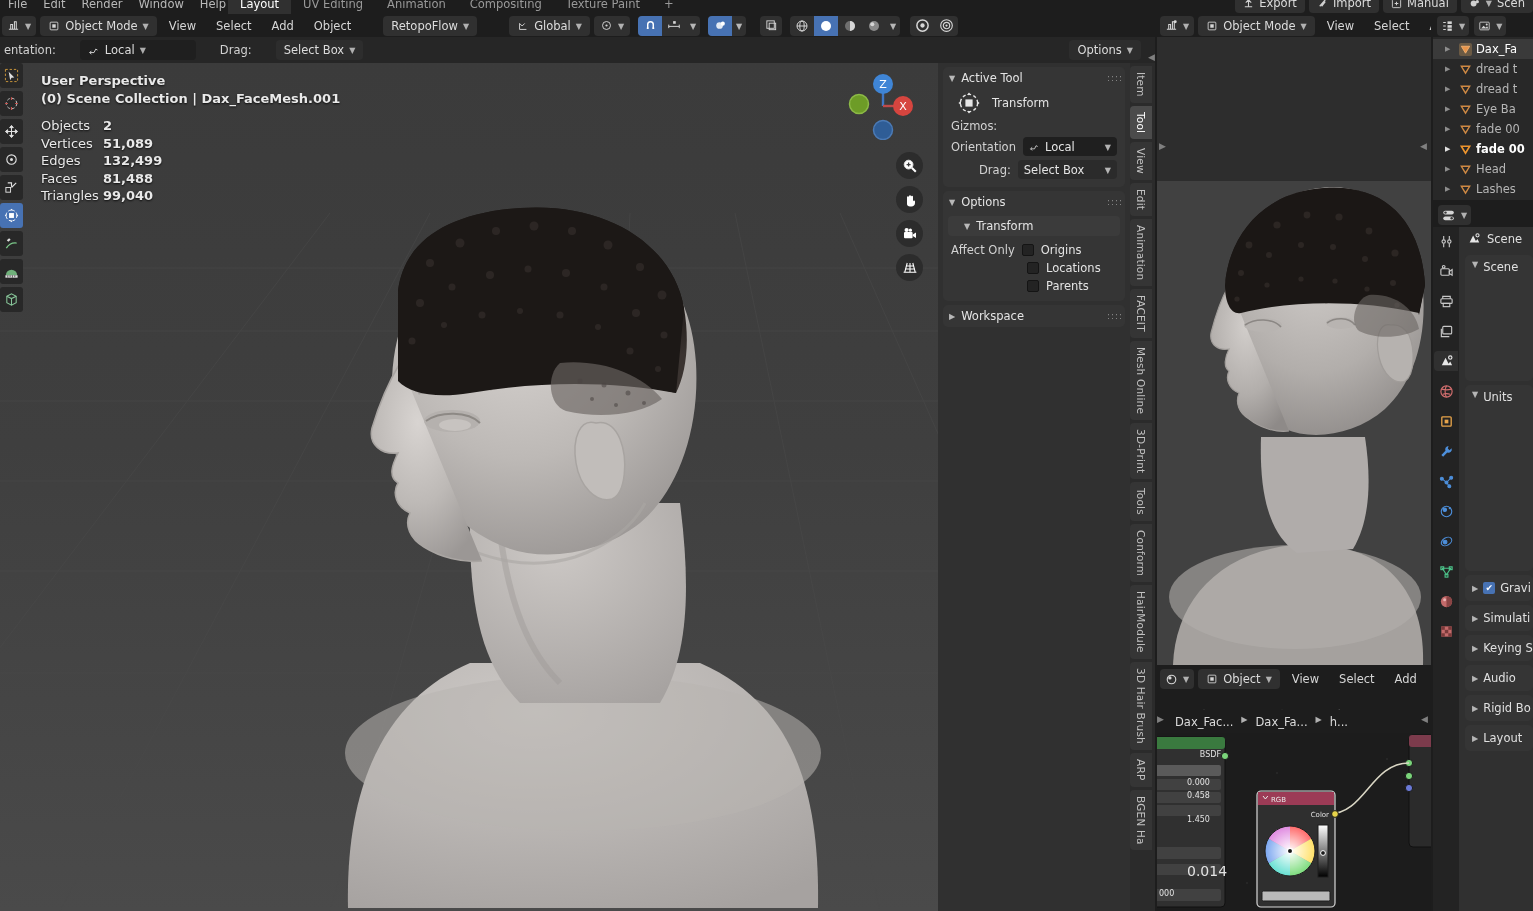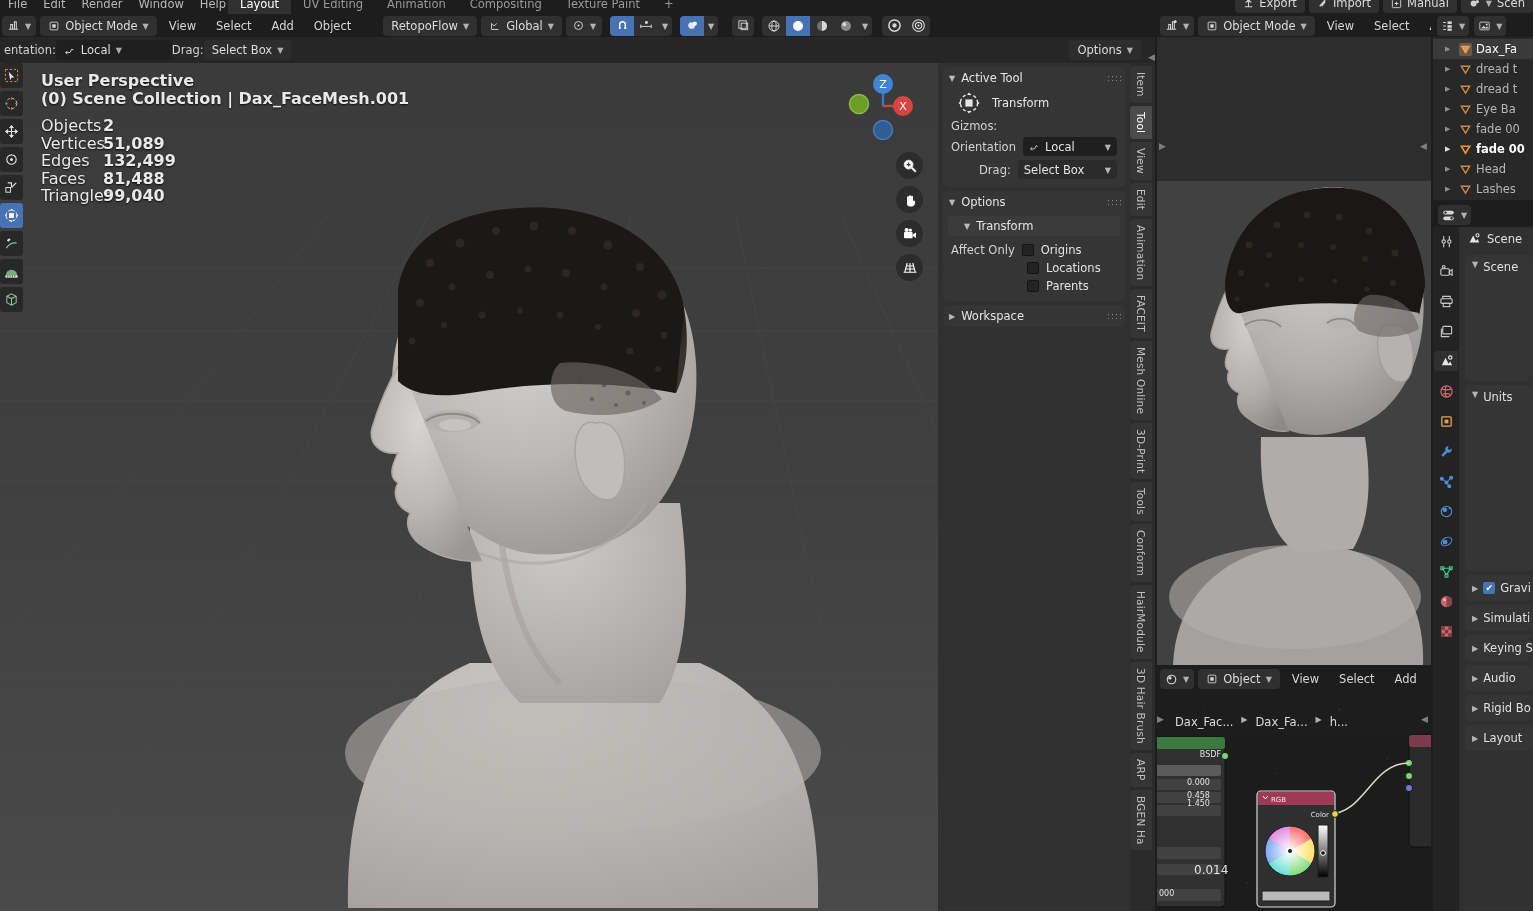--- a/index.html
+++ b/index.html
@@ -34,26 +34,26 @@
   #appmenu .menuitem{font-size:11.5px;color:#b9b9b9;}
   #wstabs{position:absolute;left:228px;top:-6px;height:20px;display:flex;align-items:flex-end;}
   #wstabs .tab{padding:0 12px;height:20px;display:flex;align-items:center;color:#999;border-radius:4px 4px 0 0;}
   #wstabs .tab.active{background:#303030;color:#fff;}
   #topright{position:absolute;right:0;top:-7px;height:20px;display:flex;align-items:center;gap:4px;}
 
   
   #vpheader{position:absolute;left:0;top:14px;width:1155px;height:23px;background:#1d1d1d;
             display:flex;align-items:center;gap:4px;padding-left:2px;}
   #toolsettings{position:absolute;left:0;top:37px;width:1155px;height:26px;background:#262626;
-            display:flex;align-items:center;gap:0;padding-left:2px;}
+            display:flex;align-items:center;gap:24px;padding-left:2px;}
   #viewport{position:absolute;left:0;top:63px;width:1155px;height:848px;overflow:hidden;}
 
   .vpgrad{position:absolute;inset:0;background:linear-gradient(#3b3b3b 0%,#3f3f3f 45%,#4a4a4a 100%);}
 
-  #stats{position:absolute;left:41px;top:72px;line-height:17.5px;font-size:16px;
+  #stats{position:absolute;left:41px;top:72px;line-height:17.5px;font-size:13px;
          color:#e9e9e9;text-shadow:0 1px 2px rgba(0,0,0,.8);}
   #stats .row{display:flex;}
   #stats .k{width:62px;font-weight:normal;}
   #stats .v{font-weight:bold;}
   #stats .hdr{font-weight:bold;}
 
   
   #ltool{position:absolute;left:0;top:63px;width:23px;display:flex;flex-direction:column;gap:3px;}
   #ltool .t{width:23px;height:25px;background:#282828;border-radius:3px;display:flex;align-items:center;justify-content:center;}
   #ltool .t.on{background:#4772b3;}
@@ -195,21 +195,21 @@
   </div>
   <div class="menuitem">View</div>
   <div class="menuitem">Select</div>
   <div class="menuitem">Add</div>
   <div class="menuitem">Object</div>
   <div class="btn" style="margin-left:20px">
     <span>RetopoFlow</span>
     <span class="chev">▼</span>
   </div>
 
-  <div class="btn" style="">
+  <div class="btn" style="margin-left:28px">
     <svg width="12" height="12" viewBox="0 0 14 14">
           <path d="M3 11V4l3 3 3-3M3 11h8" stroke="#d6d6d6" fill="none" stroke-width="1.1"></path>
         </svg>
     <span>Global</span>
     <span class="chev">▼</span>
   </div>
   <div class="btn" style="padding:0 6px">
     <svg width="13" height="13" viewBox="0 0 14 14">
           <circle cx="7" cy="7" r="4.3" stroke="#d6d6d6" fill="none"></circle>
           <circle cx="7" cy="7" r="1.2" fill="#d6d6d6"></circle>
@@ -848,22 +848,22 @@
     </g>
     <rect x="161" y="92" width="10" height="52" fill="url(#vbar)" stroke="#1f1f1f"></rect>
     <circle cx="166" cy="120" r="2.4" fill="#1a1a1a" stroke="#fff" stroke-width="1"></circle>
     <rect x="105" y="158" width="68" height="10" rx="1.5" fill="#b9b9b9" stroke="#1f1f1f"></rect>
   </svg>
 
   <div style="position:absolute;left:0;top:0;width:274px;height:178px;pointer-events:none">
     <span style="position:absolute;right:210px;top:17px;font-size:8px;color:#e2e2e2">BSDF</span>
     <span style="position:absolute;left:30px;top:45px;font-size:8px;color:#e2e2e2">0.000</span>
     <span style="position:absolute;left:30px;top:58px;font-size:8px;color:#e2e2e2">0.458</span>
-    <span style="position:absolute;left:30px;top:66px;font-size:8px;color:#e2e2e2">1.450</span>
-    <span style="position:absolute;left:37px;top:130px;font-size:12px;color:#e2e2e2">0.014</span>
+    <span style="position:absolute;left:30px;top:82px;font-size:8px;color:#e2e2e2">1.450</span>
+    <span style="position:absolute;left:30px;top:130px;font-size:14px;color:#e2e2e2">0.014</span>
     <span style="position:absolute;left:2px;top:156px;font-size:8px;color:#e2e2e2">000</span>
   </div>
 </div>
 
 <div id="olhead">
   <div class="btn" style="padding:0 4px">
     <svg width="13" height="12" viewBox="0 0 14 14">
           <path d="M2 3h3M2 7h3M2 11h3" stroke="#d6d6d6" stroke-width="1.2"></path>
           <rect x="7" y="1.6" width="5" height="3" fill="#d6d6d6"></rect>
           <rect x="7" y="6" width="5" height="3" fill="#d6d6d6"></rect>

